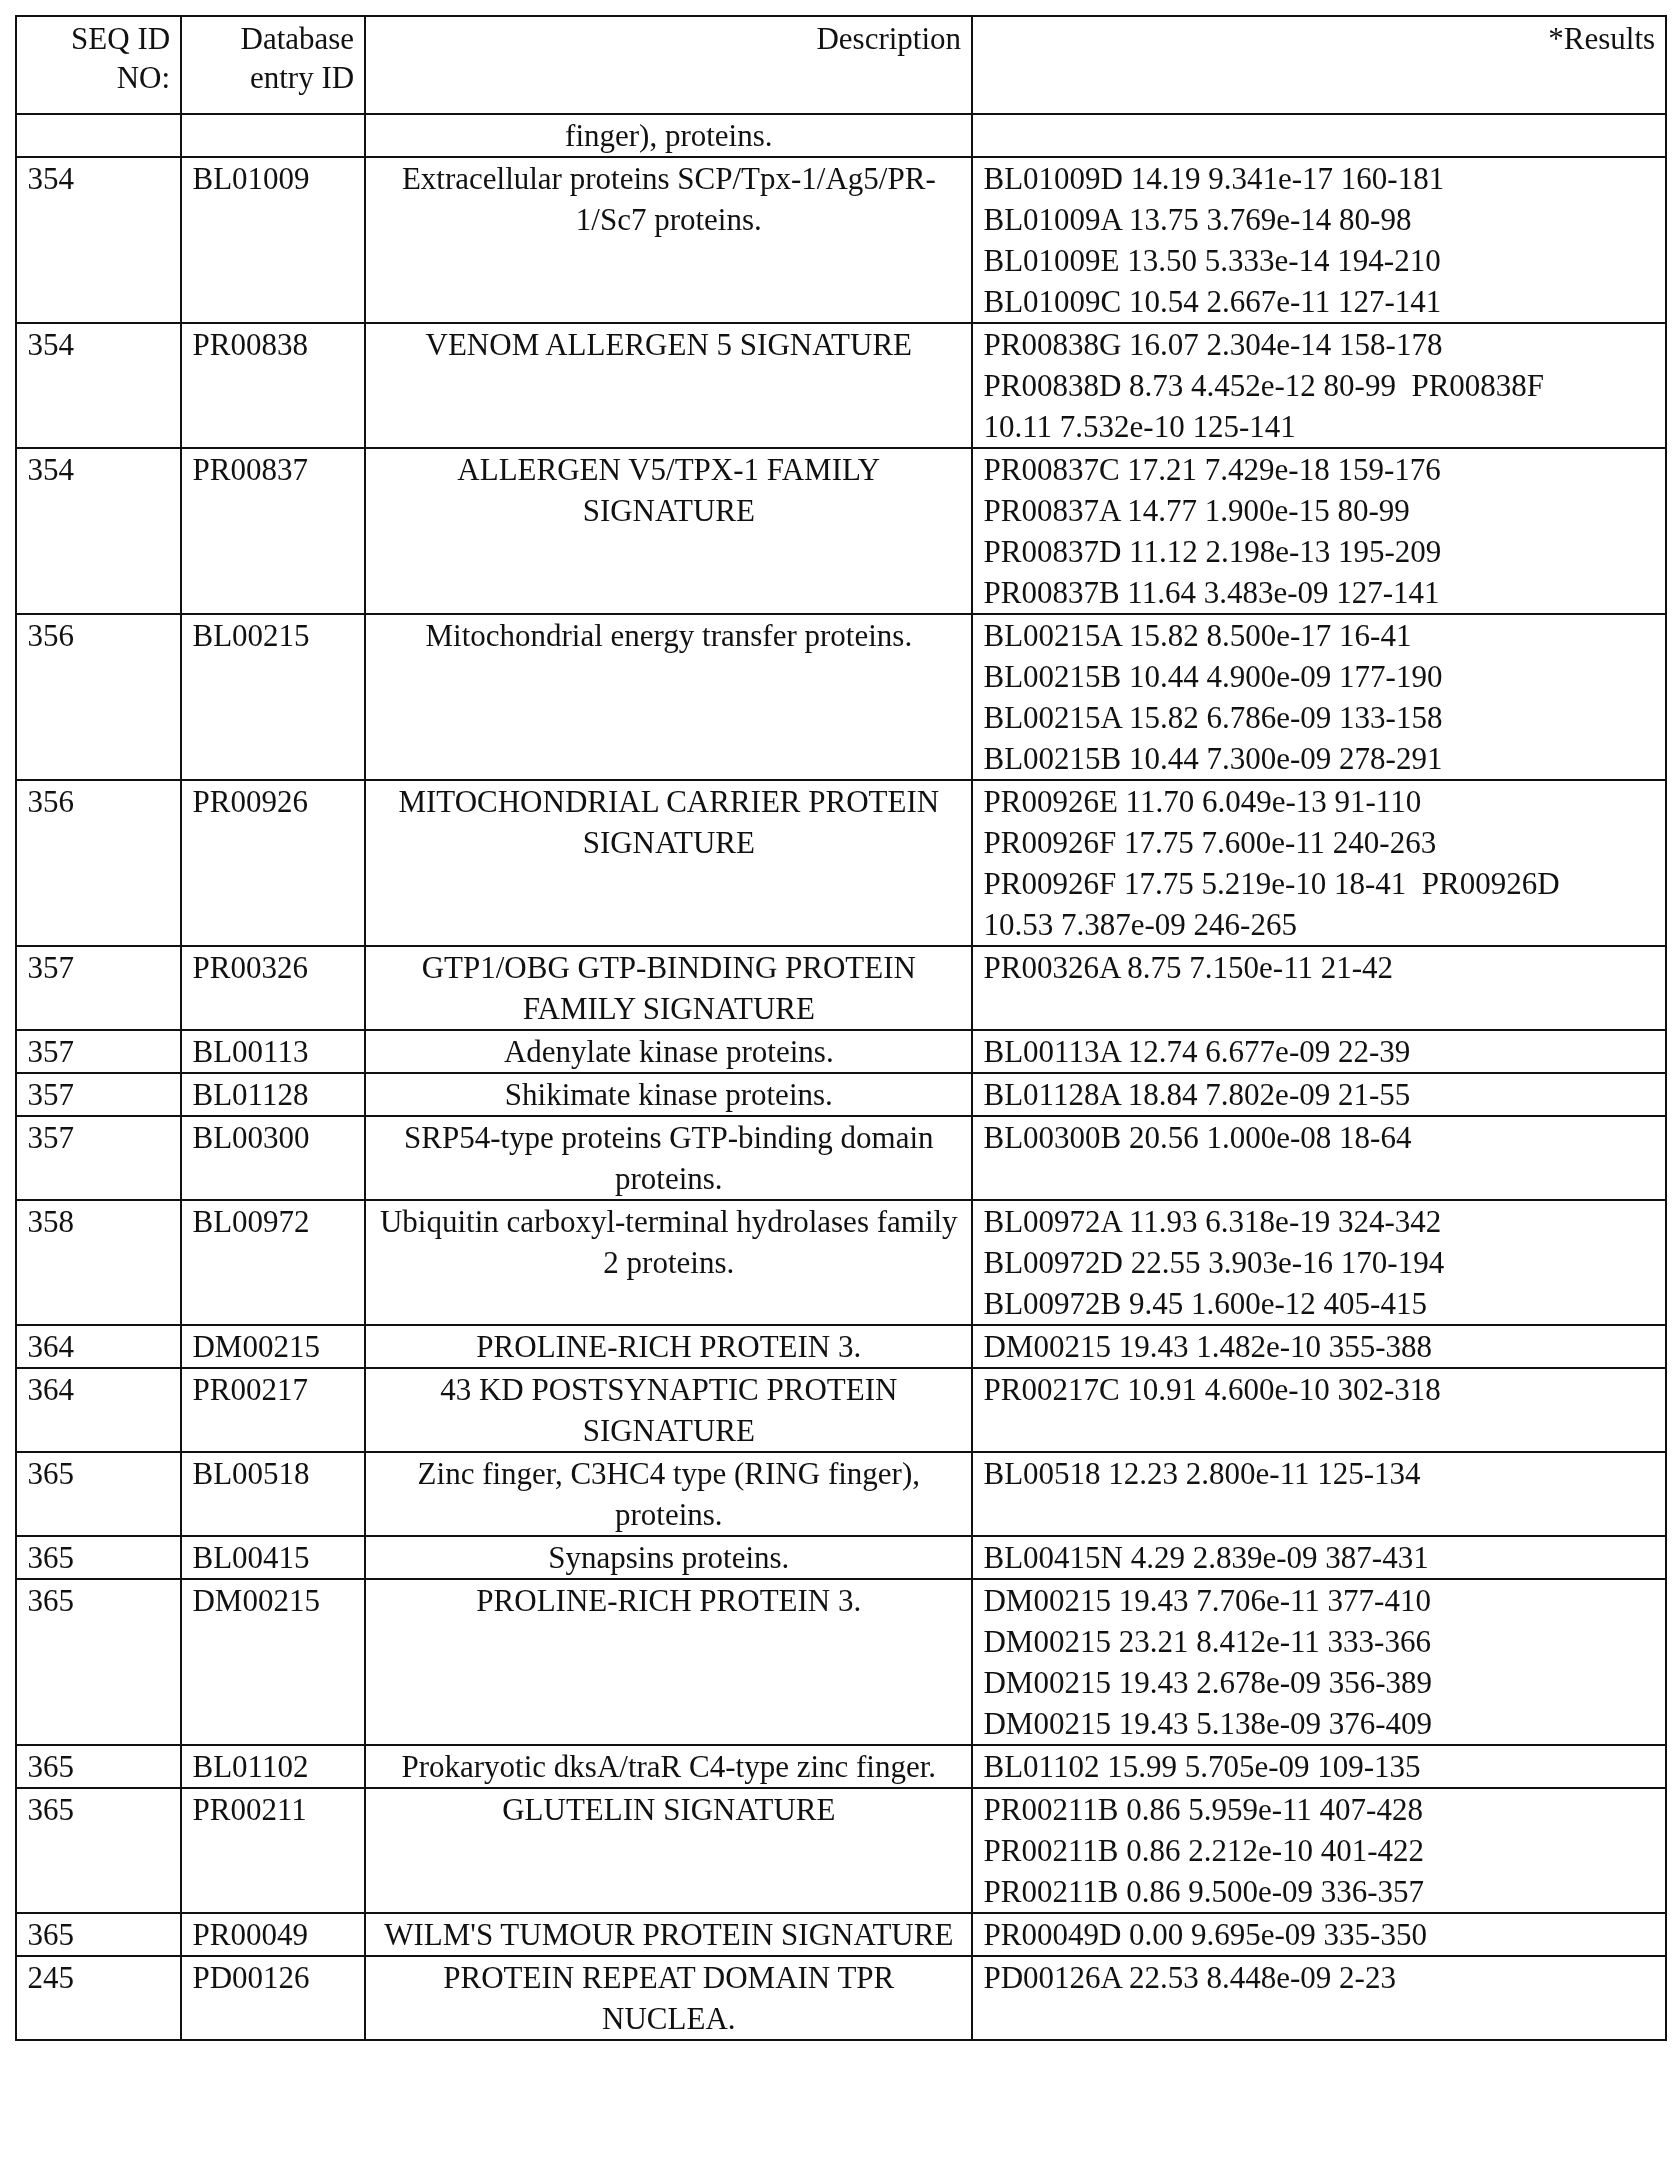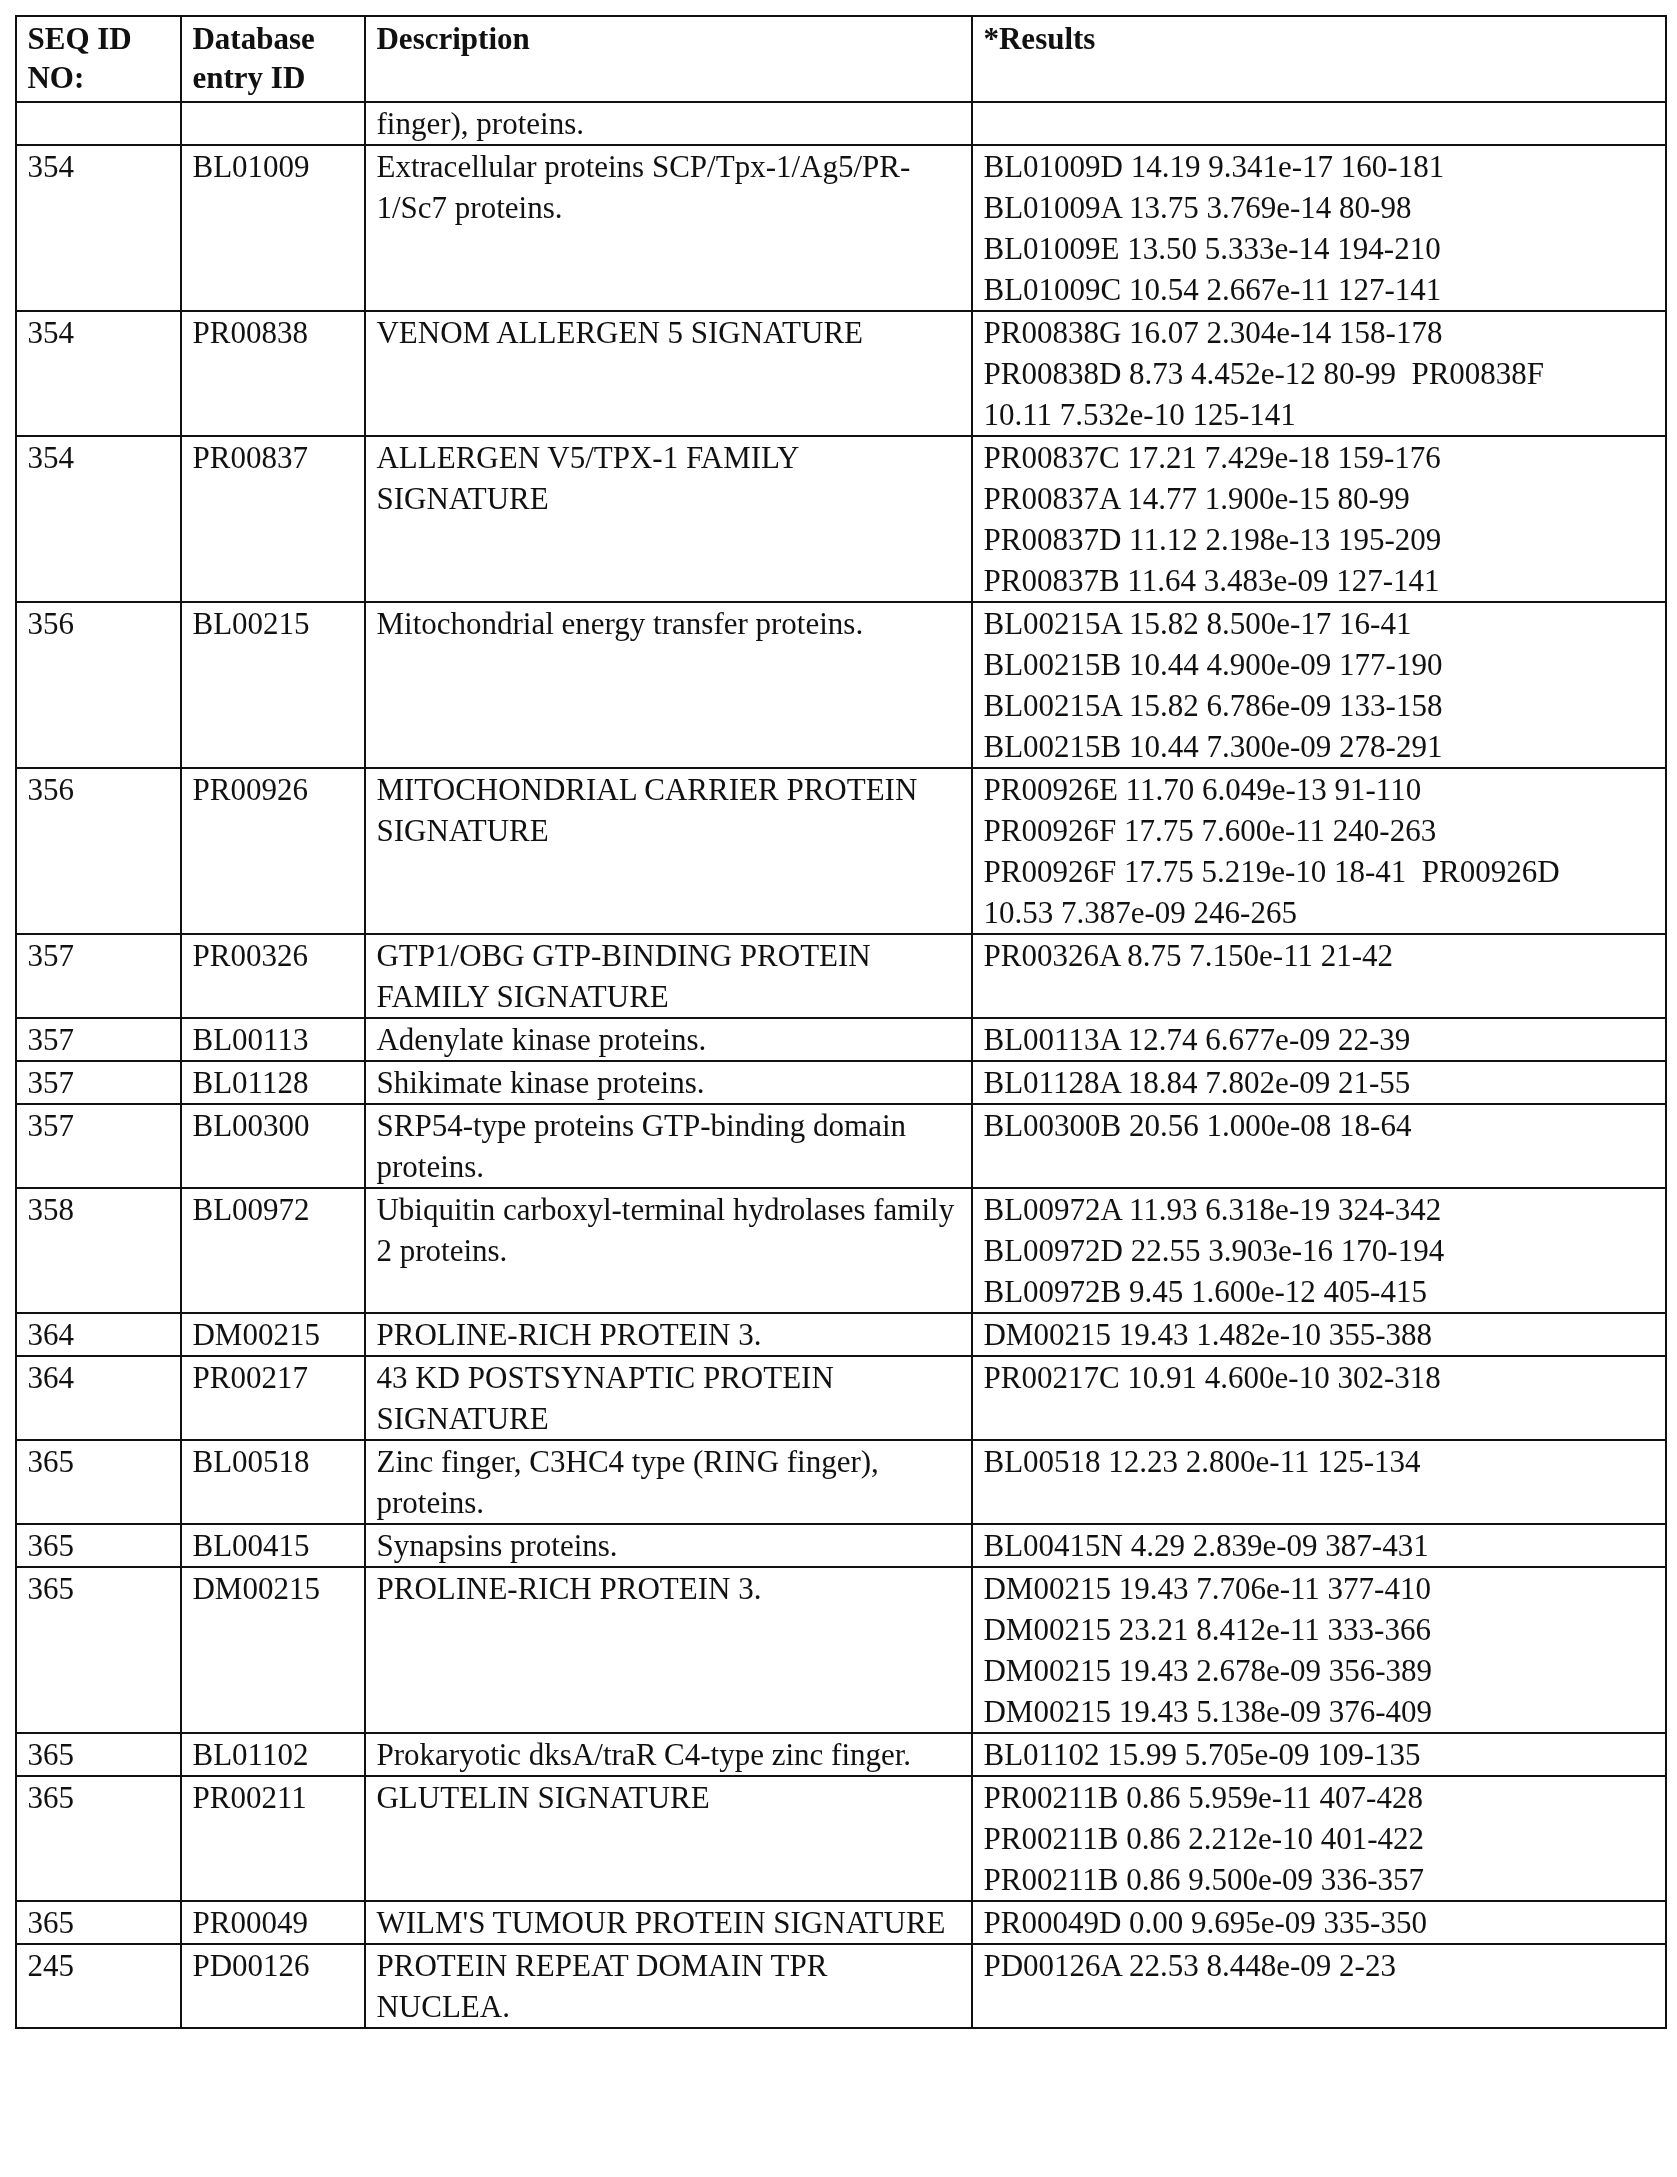--- a/index.html
+++ b/index.html
@@ -32,38 +32,39 @@
   table.results col.c2 { width: 184px; }
   table.results col.c3 { width: 607px; }
   table.results col.c4 { width: 694px; }
   table.results th, table.results td {
     border: 2.5px solid #111111;
     vertical-align: top;
     padding: 0 10.2px;
     text-align: left;
   }
   table.results th {
-    font-weight: bold;
-    text-align: left;
+    font-weight: normal;
+    text-align: right;
     line-height: 39px;
     padding-top: 1.7px;
-    padding-bottom: 4px;
+    padding-bottom: 16px;
     height: 76px;
   }
   table.results td {
     padding-top: 0;
     padding-bottom: 0;
   }
   .res-line {
     display: block;
     white-space: pre-wrap;
   }
   .desc {
     display: block;
     white-space: normal;
+    text-align: center;
   }
 </style>
 </head>
 <body>
 
 <div class="page">
   <table class="results">
     <colgroup>
       <col class="c1">
         <col class="c2">

